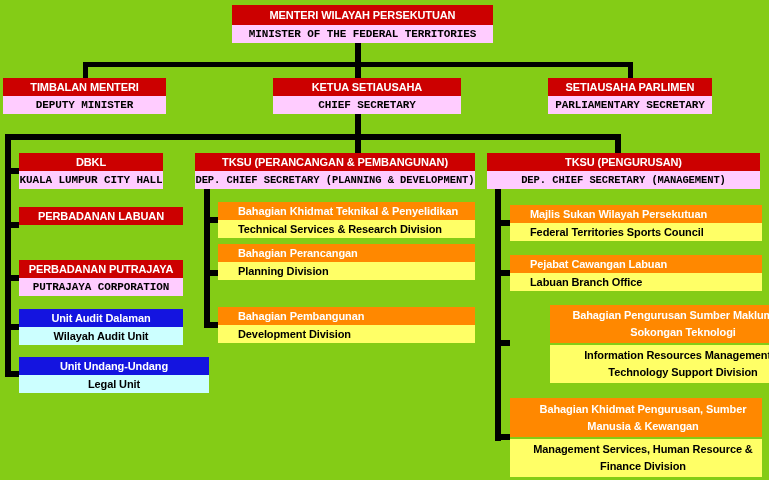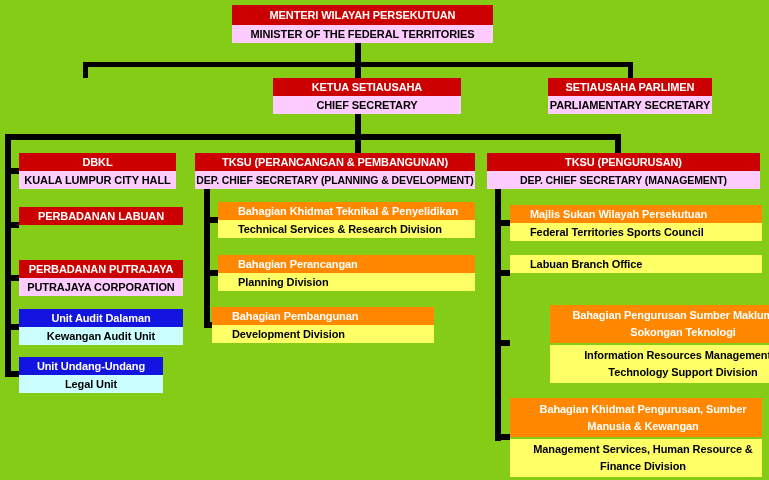--- a/index.html
+++ b/index.html
@@ -9,21 +9,21 @@
   }
   .line{position:absolute;background:var(--c-line,#000);}
   .node{position:absolute;}
   .bar{
     box-sizing:border-box;display:flex;align-items:center;justify-content:center;
     text-align:center;font-size:11px;line-height:12px;letter-spacing:-0.1px;
   }
   .h18{height:18px;}
   .h20{height:20px;}
   .red{background:var(--c-red,#CC0000);color:#ffffff;}
-  .pink{background:var(--c-pink,#FFCCFF);color:#000000;}
+  .pink{background:var(--c-pink,#FFCCFF);color:#000000;font-family:Liberation Mono, monospace;}
   .orange{background:var(--c-orange,#FF8800);color:#ffffff;}
   .yellow{background:var(--c-yellow,#FFFF66);color:#000000;}
   .blue{background:var(--c-blue,#1414E0);color:#ffffff;}
   .cyan{background:var(--c-cyan,#CCFFFF);color:#000000;}
   .leftalign{justify-content:flex-start;text-align:center;padding:2px 6px 2px 20px;}
   .twoline{height:38px;line-height:17px;}
   .twoline2{height:39px;line-height:17px;}
   .small{font-size:10.5px;}
 </style>
 </head>
@@ -55,75 +55,80 @@
   <div class="line" style="left:495px;top:220px;width:15px;height:6px;"></div>
   <div class="line" style="left:495px;top:270px;width:15px;height:6px;"></div>
   <div class="line" style="left:495px;top:340px;width:15px;height:6px;"></div>
   <div class="line" style="left:495px;top:434px;width:15px;height:6px;"></div>
 
   <div class="node" style="left:232px;top:5px;width:261px;">
     <div class="bar red h20">MENTERI WILAYAH PERSEKUTUAN</div>
     <div class="bar pink h18">MINISTER OF THE FEDERAL TERRITORIES</div>
   </div>
 
+  <div class="node" style="left:3px;top:78px;width:163px;">
+    <div class="bar red h18">TIMBALAN MENTERI</div>
+    <div class="bar pink h18">DEPUTY MINISTER</div>
+  </div>
   <div class="node" style="left:273px;top:78px;width:188px;">
     <div class="bar red h18">KETUA SETIAUSAHA</div>
     <div class="bar pink h18">CHIEF SECRETARY</div>
   </div>
   <div class="node" style="left:548px;top:78px;width:164px;">
     <div class="bar red h18">SETIAUSAHA PARLIMEN</div>
     <div class="bar pink h18">PARLIAMENTARY SECRETARY</div>
   </div>
 
-  <div class="node" style="left:19px;top:153px;width:157px;">
+  <div class="node" style="left:19px;top:153px;width:144px;">
     <div class="bar red h18">DBKL</div>
     <div class="bar pink h18">KUALA LUMPUR CITY HALL</div>
   </div>
   <div class="node" style="left:19px;top:207px;width:164px;">
     <div class="bar red h18">PERBADANAN LABUAN</div>
   </div>
   <div class="node" style="left:19px;top:260px;width:164px;">
     <div class="bar red h18">PERBADANAN PUTRAJAYA</div>
     <div class="bar pink h18">PUTRAJAYA CORPORATION</div>
   </div>
   <div class="node" style="left:19px;top:309px;width:164px;">
     <div class="bar blue h18">Unit Audit Dalaman</div>
-    <div class="bar cyan h18">Kewangan Audit Unit</div>
+    <div class="bar cyan h18">Wilayah Audit Unit</div>
   </div>
-  <div class="node" style="left:19px;top:357px;width:144px;">
+  <div class="node" style="left:19px;top:357px;width:190px;">
     <div class="bar blue h18">Unit Undang-Undang</div>
     <div class="bar cyan h18">Legal Unit</div>
   </div>
 
   <div class="node" style="left:195px;top:153px;width:280px;">
     <div class="bar red h18">TKSU (PERANCANGAN &amp; PEMBANGUNAN)</div>
     <div class="bar pink h18 small">DEP. CHIEF SECRETARY (PLANNING &amp; DEVELOPMENT)</div>
   </div>
   <div class="node" style="left:218px;top:202px;width:257px;">
     <div class="bar orange h18 leftalign">Bahagian Khidmat Teknikal &amp; Penyelidikan</div>
     <div class="bar yellow h18 leftalign">Technical Services &amp; Research Division</div>
   </div>
-  <div class="node" style="left:218px;top:255px;width:257px;">
+  <div class="node" style="left:218px;top:244px;width:257px;">
     <div class="bar orange h18 leftalign">Bahagian Perancangan</div>
     <div class="bar yellow h18 leftalign">Planning Division</div>
   </div>
-  <div class="node" style="left:212px;top:307px;width:222px;">
+  <div class="node" style="left:218px;top:307px;width:257px;">
     <div class="bar orange h18 leftalign">Bahagian Pembangunan</div>
     <div class="bar yellow h18 leftalign">Development Division</div>
   </div>
 
   <div class="node" style="left:487px;top:153px;width:273px;">
     <div class="bar red h18">TKSU (PENGURUSAN)</div>
     <div class="bar pink h18 small">DEP. CHIEF SECRETARY (MANAGEMENT)</div>
   </div>
   <div class="node" style="left:510px;top:205px;width:252px;">
     <div class="bar orange h18 leftalign">Majlis Sukan Wilayah Persekutuan</div>
     <div class="bar yellow h18 leftalign">Federal Territories Sports Council</div>
   </div>
   <div class="node" style="left:510px;top:255px;width:252px;">
+    <div class="bar orange h18 leftalign">Pejabat Cawangan Labuan</div>
     <div class="bar yellow h18 leftalign">Labuan Branch Office</div>
   </div>
   <div class="node" style="left:510px;top:305px;width:252px;margin-left:40px;">
     <div class="bar orange twoline leftalign">Bahagian Pengurusan Sumber Maklumat &amp; Sokongan Teknologi</div>
     <div style="height:2px;"></div>
     <div class="bar yellow twoline leftalign">Information Resources Management &amp; Technology Support Division</div>
   </div>
   <div class="node" style="left:510px;top:398px;width:252px;">
     <div class="bar orange twoline2 leftalign">Bahagian Khidmat Pengurusan, Sumber Manusia &amp; Kewangan</div>
     <div style="height:2px;"></div>

